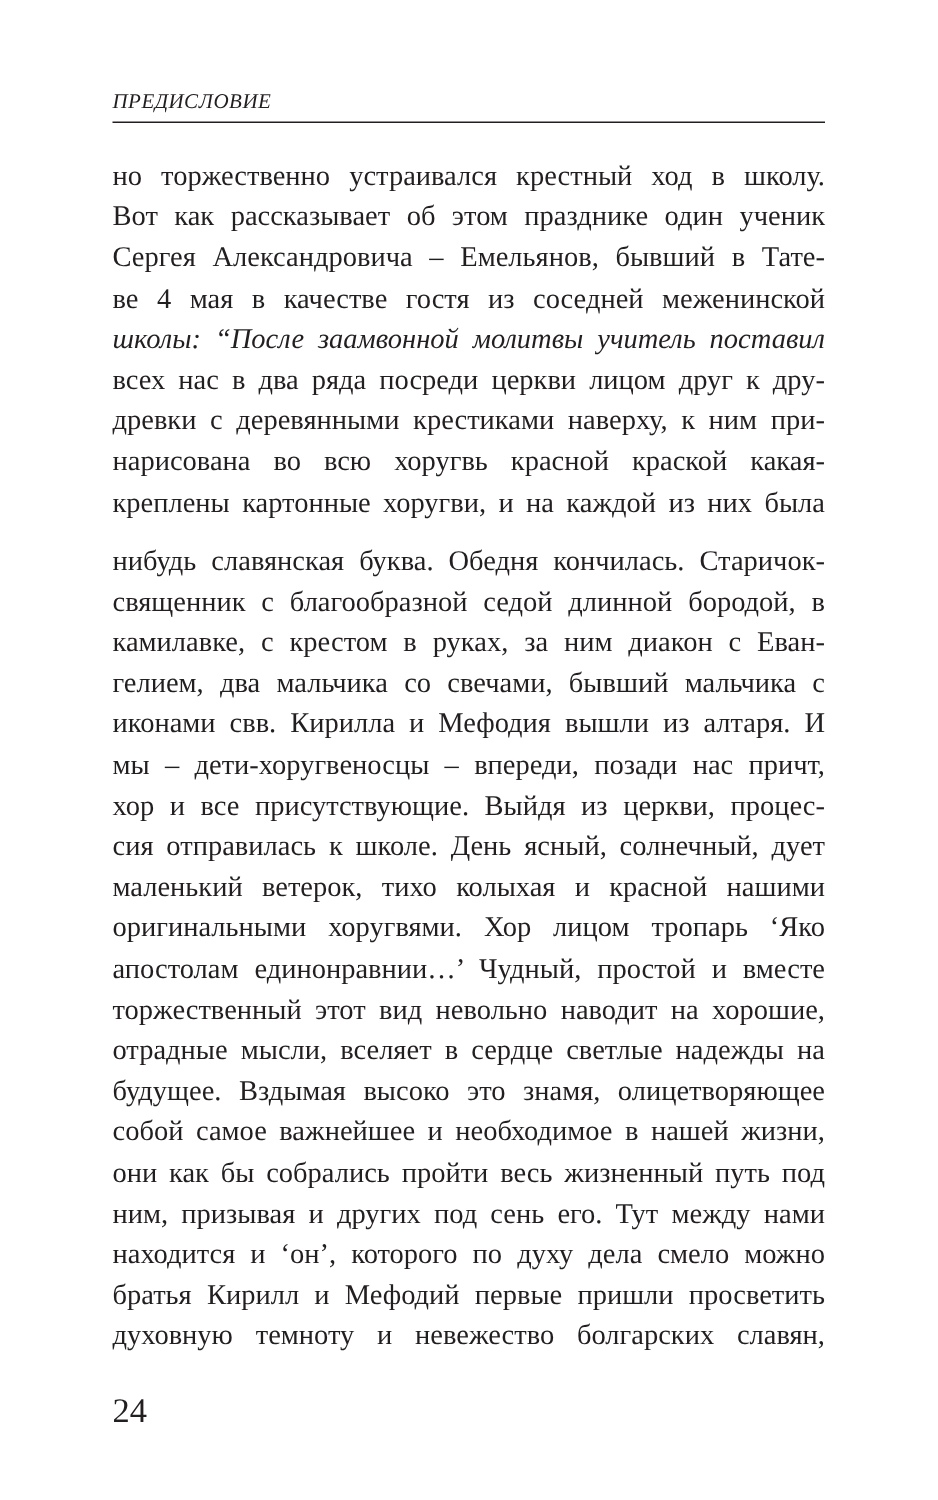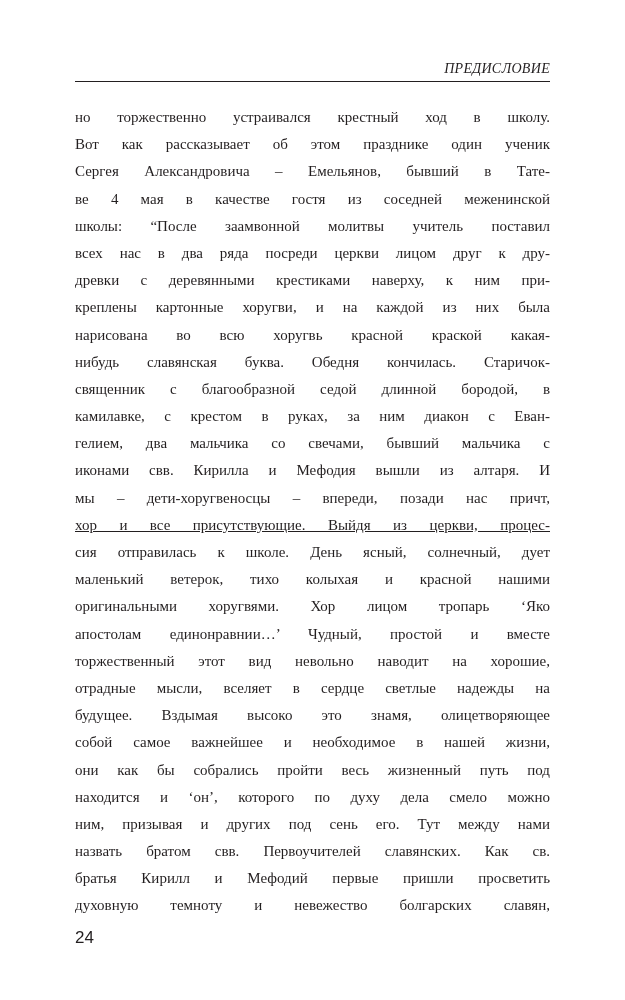--- a/index.html
+++ b/index.html
@@ -18,97 +18,96 @@
       position: absolute;
       left: 0; top: 0;
       width: 625px; height: 1000px;
       background: #ffffff;
     }
     .running-head {
       position: absolute;
       left: 75px;
       width: 475px;
       top: 61px;
-      text-align: right;
+      text-align: left;
       font-family: "Liberation Serif", serif;
       font-style: italic;
       font-size: 14px;
       letter-spacing: 0.3px;
       color: #231f20;
     }
     .head-rule {
       position: absolute;
       left: 75px;
       top: 81px;
       width: 475px;
       height: 0;
       border-top: 1.6px solid #231f20;
     }
     .body-text {
       position: absolute;
       left: 75px;
       top: 104px;
       width: 475px;
       font-family: "Liberation Serif", serif;
-      font-size: 15px;
+      font-size: 19px;
       color: #231f20;
     }
     .line {
       display: block;
       height: 27.2px;
       line-height: 27.2px;
       text-align: justify;
       text-align-last: justify;
       white-space: nowrap;
       overflow: visible;
     }
     .folio {
       position: absolute;
       left: 75px;
       top: 928px;
-      font-family: Liberation Sans, sans-serif;
-      font-size: 17px;
+      font-family: Liberation Serif, serif;
+      font-size: 23px;
       color: #231f20;
     }
   </style>
 </head>
 <body>
 
 <div class="page">
   <div class="running-head">ПРЕДИСЛОВИЕ</div>
   <div class="head-rule"></div>
 
   <div class="body-text">
     <div class="line" style="white-space: normal;">но торжественно устраивался крестный ход в школу.</div>
     <div class="line" style="white-space: normal;">Вот как рассказывает об этом празднике один ученик</div>
     <div class="line" style="white-space: normal;">Сергея Александровича – Емельянов, бывший в Тате-</div>
     <div class="line" style="white-space: normal;">ве 4 мая в качестве гостя из соседней меженинской</div>
-    <div class="line" style="white-space: normal;">школы: “После заамвонной молитвы учитель поставил</div>
+    <div class="line" style="white-space: normal; font-style: italic;">школы: “После заамвонной молитвы учитель поставил</div>
     <div class="line" style="white-space: normal;">всех нас в два ряда посреди церкви лицом друг к дру-</div>
     <div class="line" style="white-space: normal;">древки с деревянными крестиками наверху, к ним при-</div>
+    <div class="line" style="white-space: normal;">нарисована во всю хоругвь красной краской какая-</div>
     <div class="line" style="white-space: normal;">креплены картонные хоругви, и на каждой из них была</div>
-    <div class="line" style="white-space: normal;">нарисована во всю хоругвь красной краской какая-</div>
-    <div class="line" style="white-space: normal;">нибудь славянская буква. Обедня кончилась. Старичок-</div>
+    <div class="line" style="white-space: normal; margin-top: 12px;">нибудь славянская буква. Обедня кончилась. Старичок-</div>
     <div class="line" style="white-space: normal;">священник с благообразной седой длинной бородой, в</div>
     <div class="line" style="white-space: normal;">камилавке, с крестом в руках, за ним диакон с Еван-</div>
     <div class="line" style="white-space: normal;">гелием, два мальчика со свечами, бывший мальчика с</div>
     <div class="line" style="white-space: normal;">иконами свв. Кирилла и Мефодия вышли из алтаря. И</div>
     <div class="line" style="white-space: normal;">мы – дети-хоругвеносцы – впереди, позади нас причт,</div>
-    <div class="line" style="white-space: normal; text-decoration: underline;">хор и все присутствующие. Выйдя из церкви, процес-</div>
+    <div class="line" style="white-space: normal;">хор и все присутствующие. Выйдя из церкви, процес-</div>
     <div class="line" style="white-space: normal;">сия отправилась к школе. День ясный, солнечный, дует</div>
     <div class="line" style="white-space: normal;">маленький ветерок, тихо колыхая и красной нашими</div>
     <div class="line" style="white-space: normal;">оригинальными хоругвями. Хор лицом тропарь ‘Яко</div>
     <div class="line" style="white-space: normal;">апостолам единонравнии…’ Чудный, простой и вместе</div>
     <div class="line" style="white-space: normal;">торжественный этот вид невольно наводит на хорошие,</div>
     <div class="line" style="white-space: normal;">отрадные мысли, вселяет в сердце светлые надежды на</div>
     <div class="line" style="white-space: normal;">будущее. Вздымая высоко это знамя, олицетворяющее</div>
     <div class="line" style="white-space: normal;">собой самое важнейшее и необходимое в нашей жизни,</div>
     <div class="line" style="white-space: normal;">они как бы собрались пройти весь жизненный путь под</div>
+    <div class="line" style="white-space: normal;">ним, призывая и других под сень его. Тут между нами</div>
     <div class="line" style="white-space: normal;">находится и ‘он’, которого по духу дела смело можно</div>
-    <div class="line" style="white-space: normal;">ним, призывая и других под сень его. Тут между нами</div>
-    <div class="line" style="white-space: normal;">назвать братом свв. Первоучителей славянских. Как св.</div>
     <div class="line" style="white-space: normal;">братья Кирилл и Мефодий первые пришли просветить</div>
     <div class="line" style="white-space: normal;">духовную темноту и невежество болгарских славян,</div>
 
   </div>
 
   <div class="folio">24</div>
 </div>
 
 </body></html>

